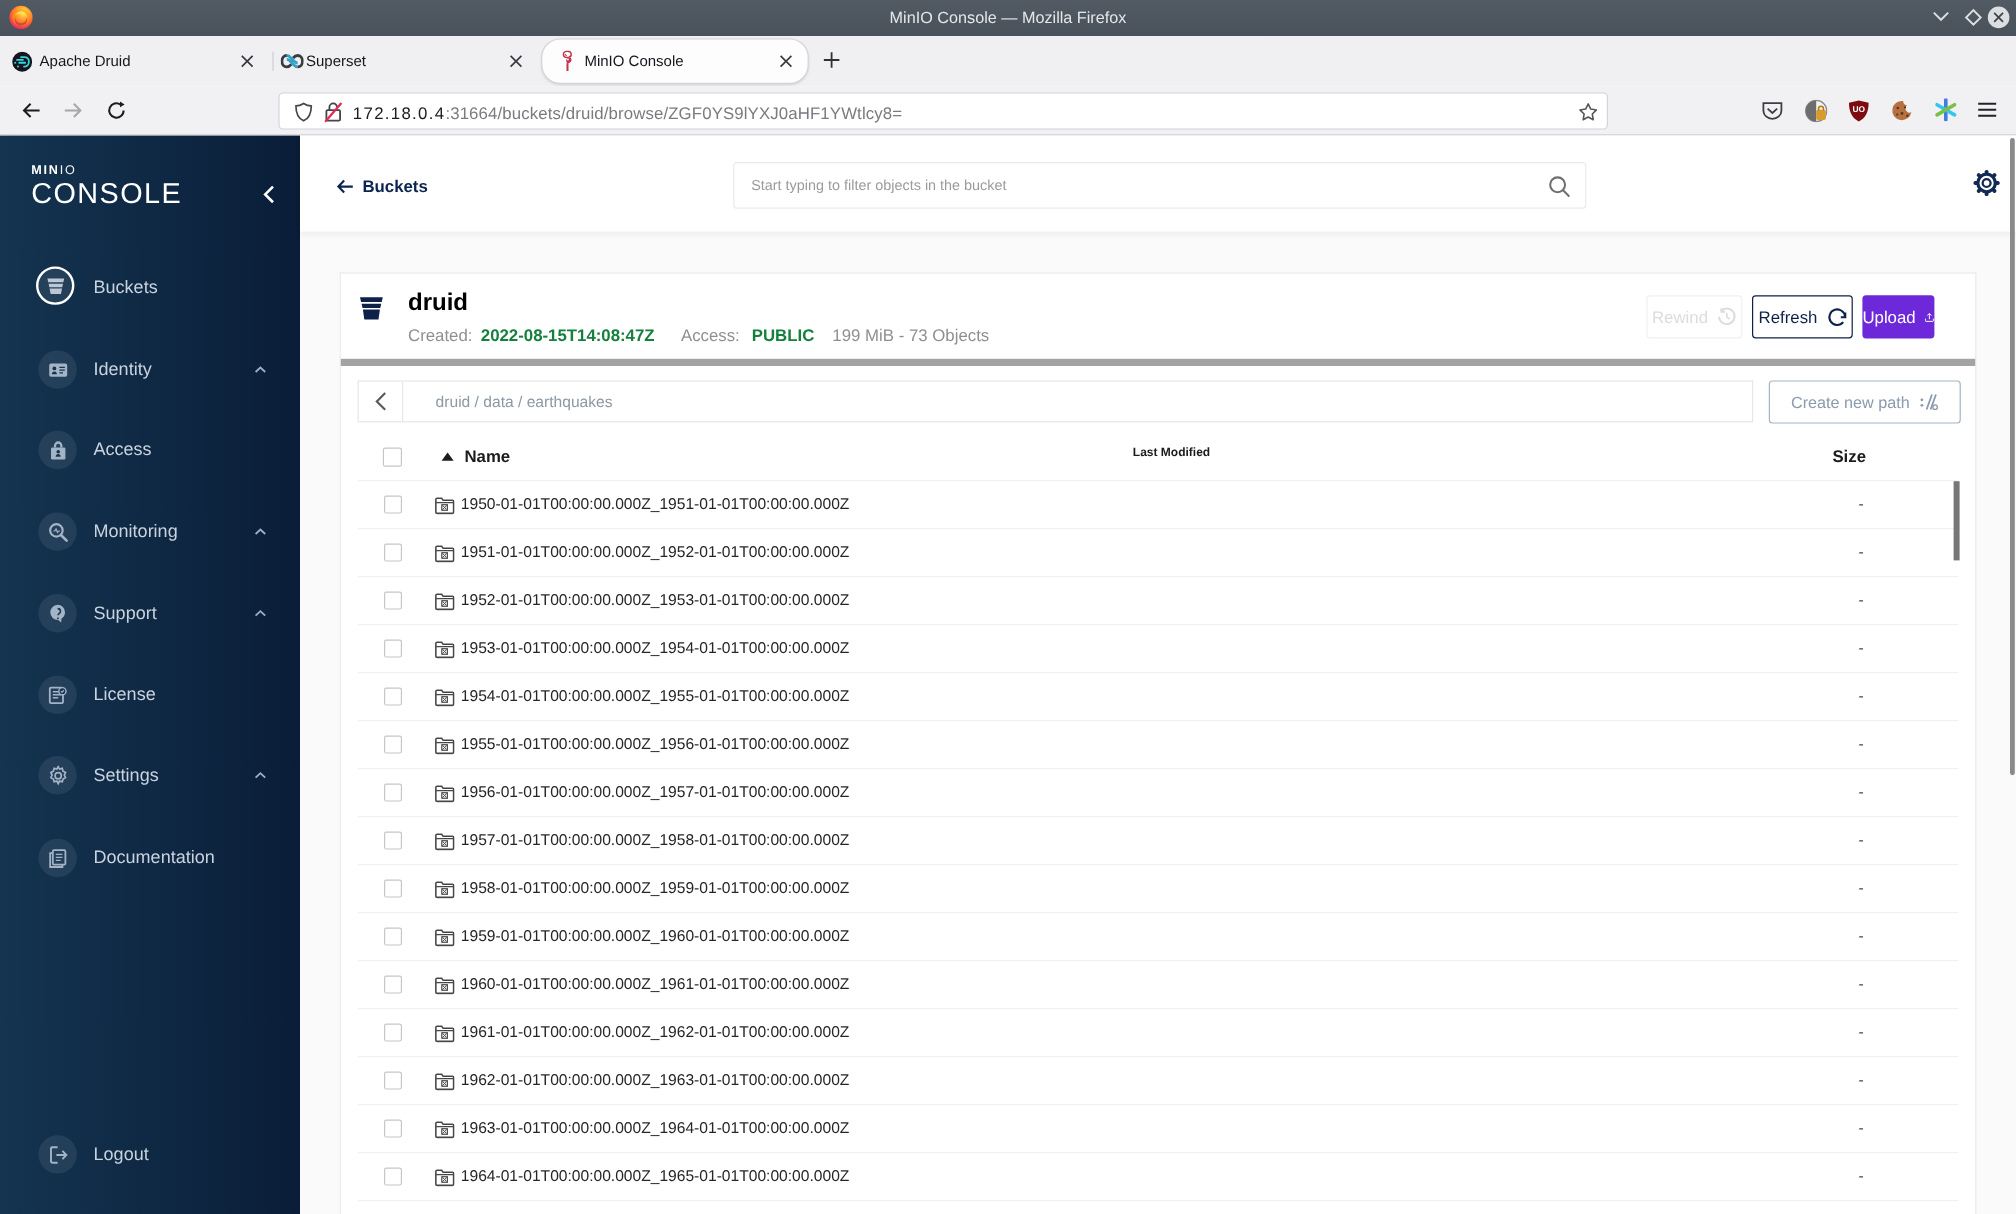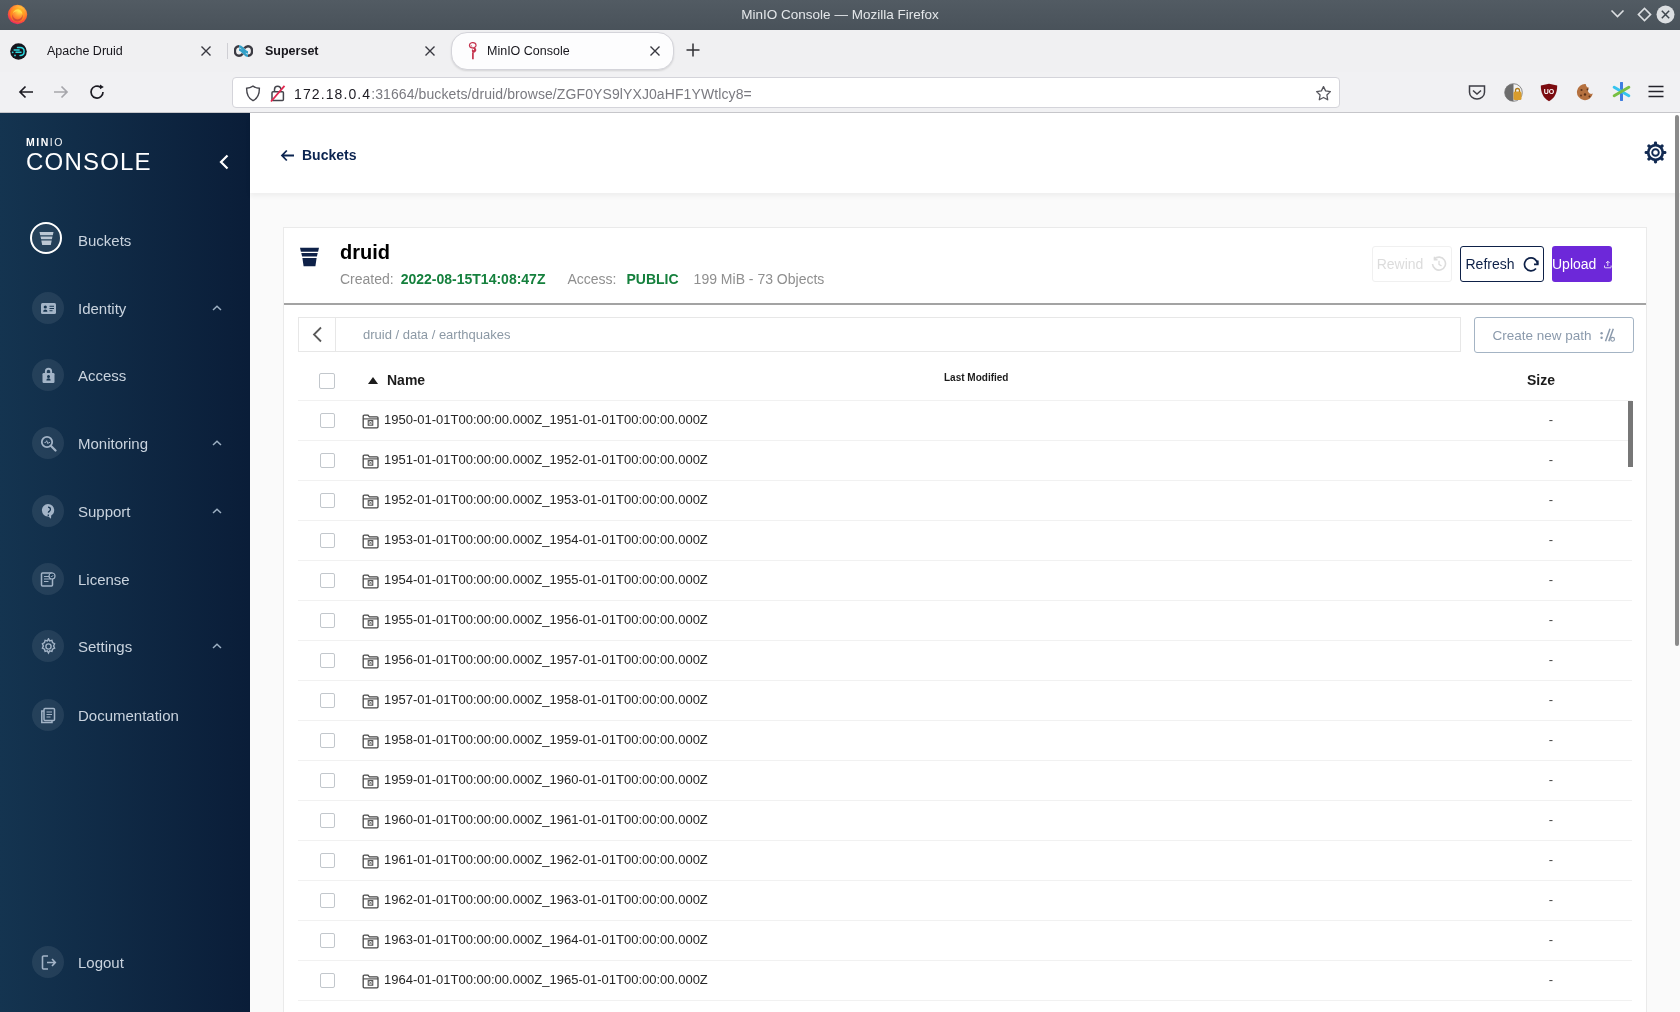--- a/index.html
+++ b/index.html
@@ -50,21 +50,21 @@
 #backrow { position:absolute; left:30px; top:30px; height:24px; display:flex; align-items:center; }
 #bucketsTitle { color:#0b2450; font-size:14px; font-weight:bold; margin-left:7px; }
 #searchbox { position:absolute; left:361px; top:22px; width:711px; height:39px; background:#fff;
   border:1px solid #eaeaea; border-radius:3px; }
 #searchbox .ph { position:absolute; left:14px; top:11px; font-size:12px; color:#9b9b9b; }
 #gear { position:absolute; left:1393px; top:27px; }
 
 
 #card { position:absolute; left:33px; top:34px; width:1364px; height:800px; background:#fff;
   border:1px solid #eaeaea; border-bottom:none; }
-#cardhead { position:absolute; left:0; top:0; width:100%; height:77px; border-bottom:2px solid #a3a3a3; }
+#cardhead { position:absolute; left:0; top:0; width:100%; height:77px; border-bottom:6px solid #a3a3a3; }
 #bucketname { position:absolute; left:56px; top:13px; font-size:20px; font-weight:bold; color:#000; }
 #bucketmeta { position:absolute; left:56px; top:43px; font-size:14px; color:#8f8f8f; }
 #bucketmeta b { color:#15803d; }
 .btn { position:absolute; top:18px; height:36px; border-radius:3px; font-size:14px;
   display:flex; align-items:center; justify-content:center; gap:8px; }
 #btn-rewind { left:1088px; width:80px; border:1px solid #f0f0f0; color:#dcdcdc; background:#fff; }
 #btn-refresh { left:1176px; width:84px; border:1px solid #0e2148; color:#0e2148; background:#fff; }
 #btn-upload { left:1268px; width:60px; background:#6d28d9; color:#fff; }
 
 
@@ -128,31 +128,31 @@
 <div id="tabbar">
   <div class="tab" style="left:10px; width:210px;">
     <svg width="17" height="17" viewBox="0 0 17 17">
       <circle cx="8.5" cy="8.5" r="8.3" fill="#16151d"></circle>
       <path d="M7.5 4.6 h2.6 c2.4 0 4 1.6 4 3.9 0 2.3-1.7 4-4.1 4" fill="none" stroke="#2cd9e0" stroke-width="1.5" stroke-linecap="round"></path>
       <path d="M4.2 6.9 h4.9" stroke="#2cd9e0" stroke-width="1.5" stroke-linecap="round"></path>
       <path d="M6 9.3 h5" stroke="#2cd9e0" stroke-width="1.5" stroke-linecap="round"></path>
       <circle cx="2.7" cy="9.3" r=".9" fill="#2cd9e0"></circle>
       <circle cx="5" cy="12.4" r=".9" fill="#2cd9e0"></circle>
     </svg>
-    <span class="tabtxt" style="margin-left:20px;">Apache Druid</span>
+    <span class="tabtxt" style="margin-left:6px;">Apache Druid</span>
     <svg class="tclose" style="margin-left:auto;margin-right:8px;" width="12" height="12" viewBox="0 0 12 12">
       <path d="M1.5 1.5 L10.5 10.5 M10.5 1.5 L1.5 10.5" stroke="#383840" stroke-width="1.4"></path>
     </svg>
   </div>
   <div class="tab" style="left:234px; width:210px;">
     <svg width="19" height="12" viewBox="0 0 19 12">
       <path d="M5 1.2 c2 0 3 1.6 4.5 3.1 C11 5.9 12 7.5 14 7.5 M14 10.8 c-2 0-3-1.6-4.5-3.1 C8 6.1 7 4.5 5 4.5" fill="none" stroke="#33a0c8" stroke-width="2.4"></path>
       <path d="M5 1.2 C2.6 1.2 .9 3.2 .9 6 s1.7 4.8 4.1 4.8 c1.6 0 2.7-.9 3.7-2.1 M14 10.8 c2.4 0 4.1-2 4.1-4.8 S16.4 1.2 14 1.2 c-1.6 0-2.7.9-3.7 2.1" fill="none" stroke="#3b3b43" stroke-width="2.4"></path>
     </svg>
-    <span class="tabtxt" style="margin-left:12px;font-weight:bold;">Superset</span>
+    <span class="tabtxt" style="margin-left:2px;">Superset</span>
     <svg class="tclose" style="margin-left:auto;margin-right:8px;" width="12" height="12" viewBox="0 0 12 12">
       <path d="M1.5 1.5 L10.5 10.5 M10.5 1.5 L1.5 10.5" stroke="#383840" stroke-width="1.4"></path>
     </svg>
   </div>
   <div id="activetab">
     <svg style="margin-left:15px;" width="11" height="18" viewBox="0 0 11 18">
       <path d="M5.2 .7 C3.4.9 2.3 2.2 2.5 3.7 c.2 1.3 1.4 2.2 2.9 2.1 L7 5.6 C8.3 5.4 9.2 4.3 9 3 8.8 1.5 7.2.5 5.2.7 Z" fill="none" stroke="#c5334e" stroke-width="1.2"></path>
       <path d="M3.7 3.2 l1.5 1.3" stroke="#c5334e" stroke-width=".9"></path>
       <path d="M6.8 5.8 C5.3 6.5 4.5 8 5 9.5 l.6 1.6 c1.9-.3 3.2-1.2 3.6-2.6 C9.6 7 8.6 5.7 6.8 5.8 Z" fill="#c5334e"></path>
       <path d="M5.9 10.8 V17.2" stroke="#c5334e" stroke-width="1.7"></path>
@@ -335,20 +335,27 @@
         <div class="mtext">Logout</div>
     </div>
   </div>
 
   <div id="mainhead">
     <div id="backrow">
       <svg width="15" height="13" viewBox="0 0 15 13">
           <path d="M14 6.5 H2 M6.8 1.5 L2 6.5 l4.8 5" fill="none" stroke="#0b2450" stroke-width="1.8"></path>
         </svg>
       <span id="bucketsTitle">Buckets</span>
+    </div>
+    <div id="searchbox">
+      <span class="ph">Start typing to filter objects in the bucket</span>
+      <svg class="abs" style="left:678px;top:10px;" width="19" height="19" viewBox="0 0 19 19">
+        <circle cx="8" cy="8" r="6.2" fill="none" stroke="#6f6f6f" stroke-width="1.7"></circle>
+        <path d="M12.6 12.6 L17.3 17.3" stroke="#6f6f6f" stroke-width="1.7" stroke-linecap="round"></path>
+      </svg>
     </div>
     <svg id="gear" width="25" height="25" viewBox="0 0 25 25">
       <rect x="10.9" y="1.6" width="3.2" height="4" rx="1.4" fill="#122a52" transform="rotate(0 12.5 12.5)"></rect>
         <rect x="10.9" y="1.6" width="3.2" height="4" rx="1.4" fill="#122a52" transform="rotate(45 12.5 12.5)"></rect>
         <rect x="10.9" y="1.6" width="3.2" height="4" rx="1.4" fill="#122a52" transform="rotate(90 12.5 12.5)"></rect>
         <rect x="10.9" y="1.6" width="3.2" height="4" rx="1.4" fill="#122a52" transform="rotate(135 12.5 12.5)"></rect>
         <rect x="10.9" y="1.6" width="3.2" height="4" rx="1.4" fill="#122a52" transform="rotate(180 12.5 12.5)"></rect>
         <rect x="10.9" y="1.6" width="3.2" height="4" rx="1.4" fill="#122a52" transform="rotate(225 12.5 12.5)"></rect>
         <rect x="10.9" y="1.6" width="3.2" height="4" rx="1.4" fill="#122a52" transform="rotate(270 12.5 12.5)"></rect>
         <rect x="10.9" y="1.6" width="3.2" height="4" rx="1.4" fill="#122a52" transform="rotate(315 12.5 12.5)"></rect>

